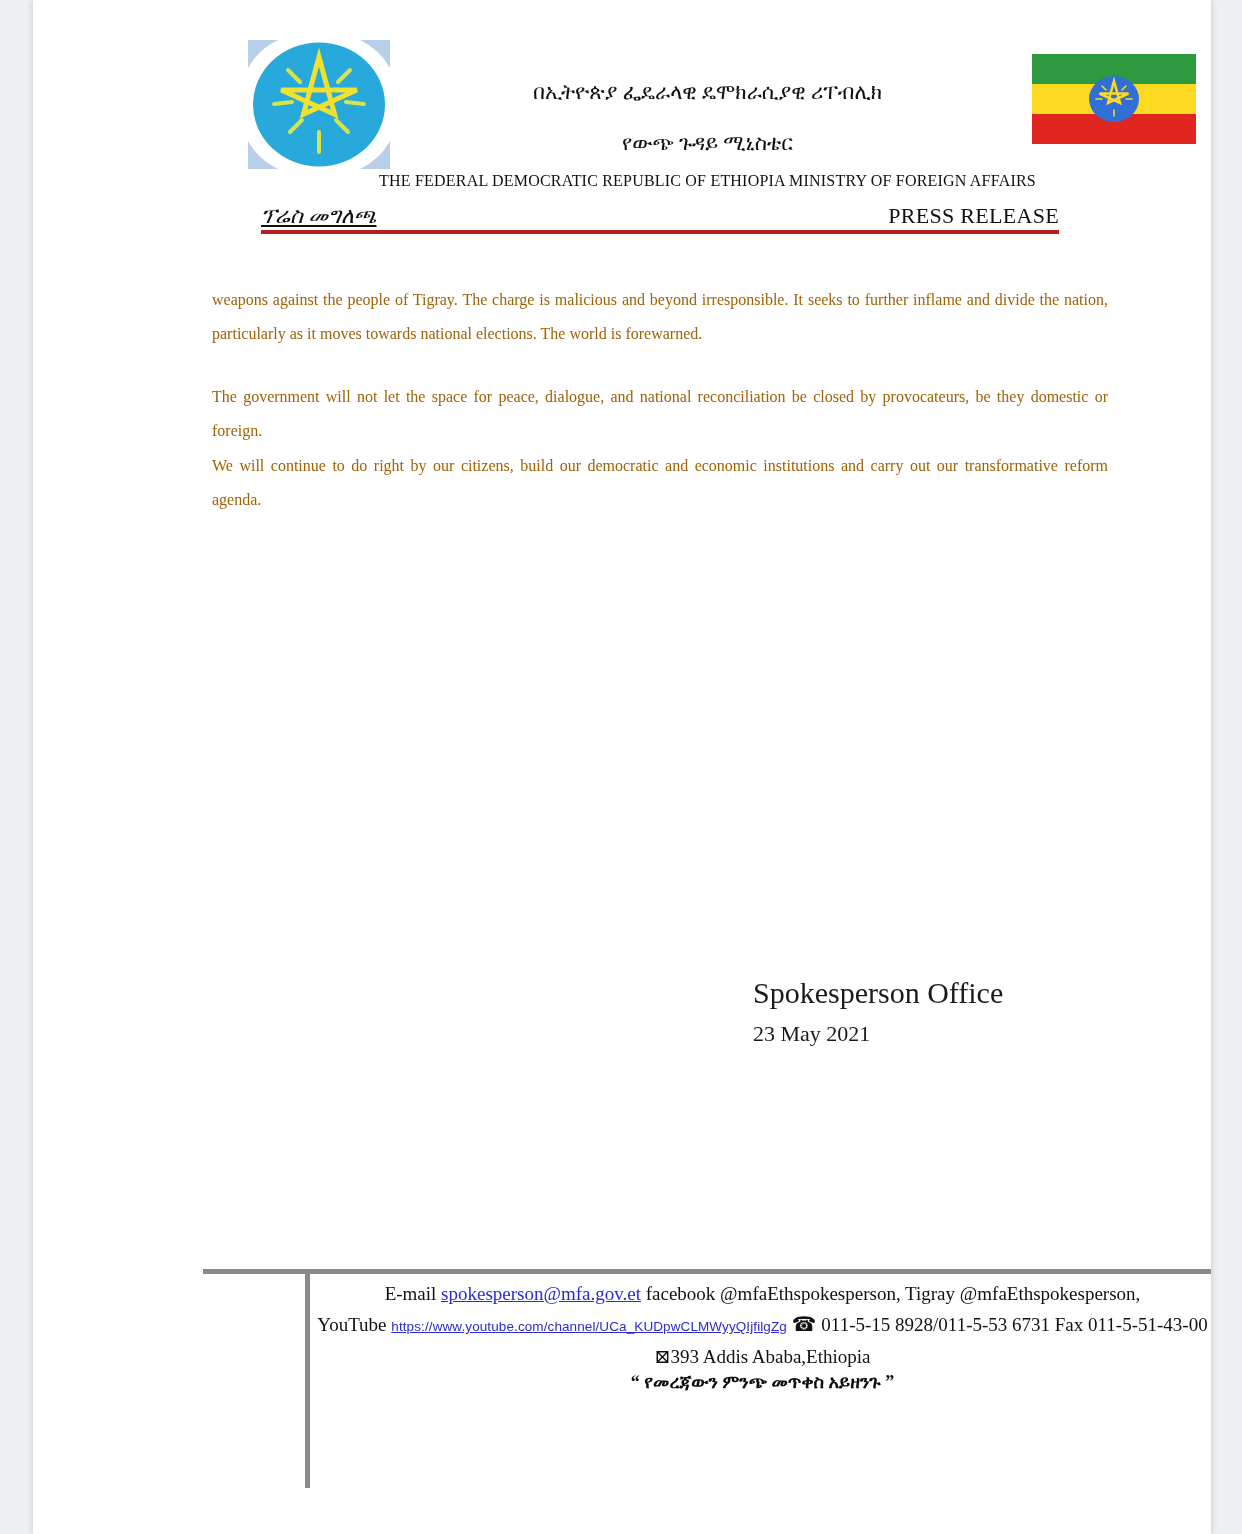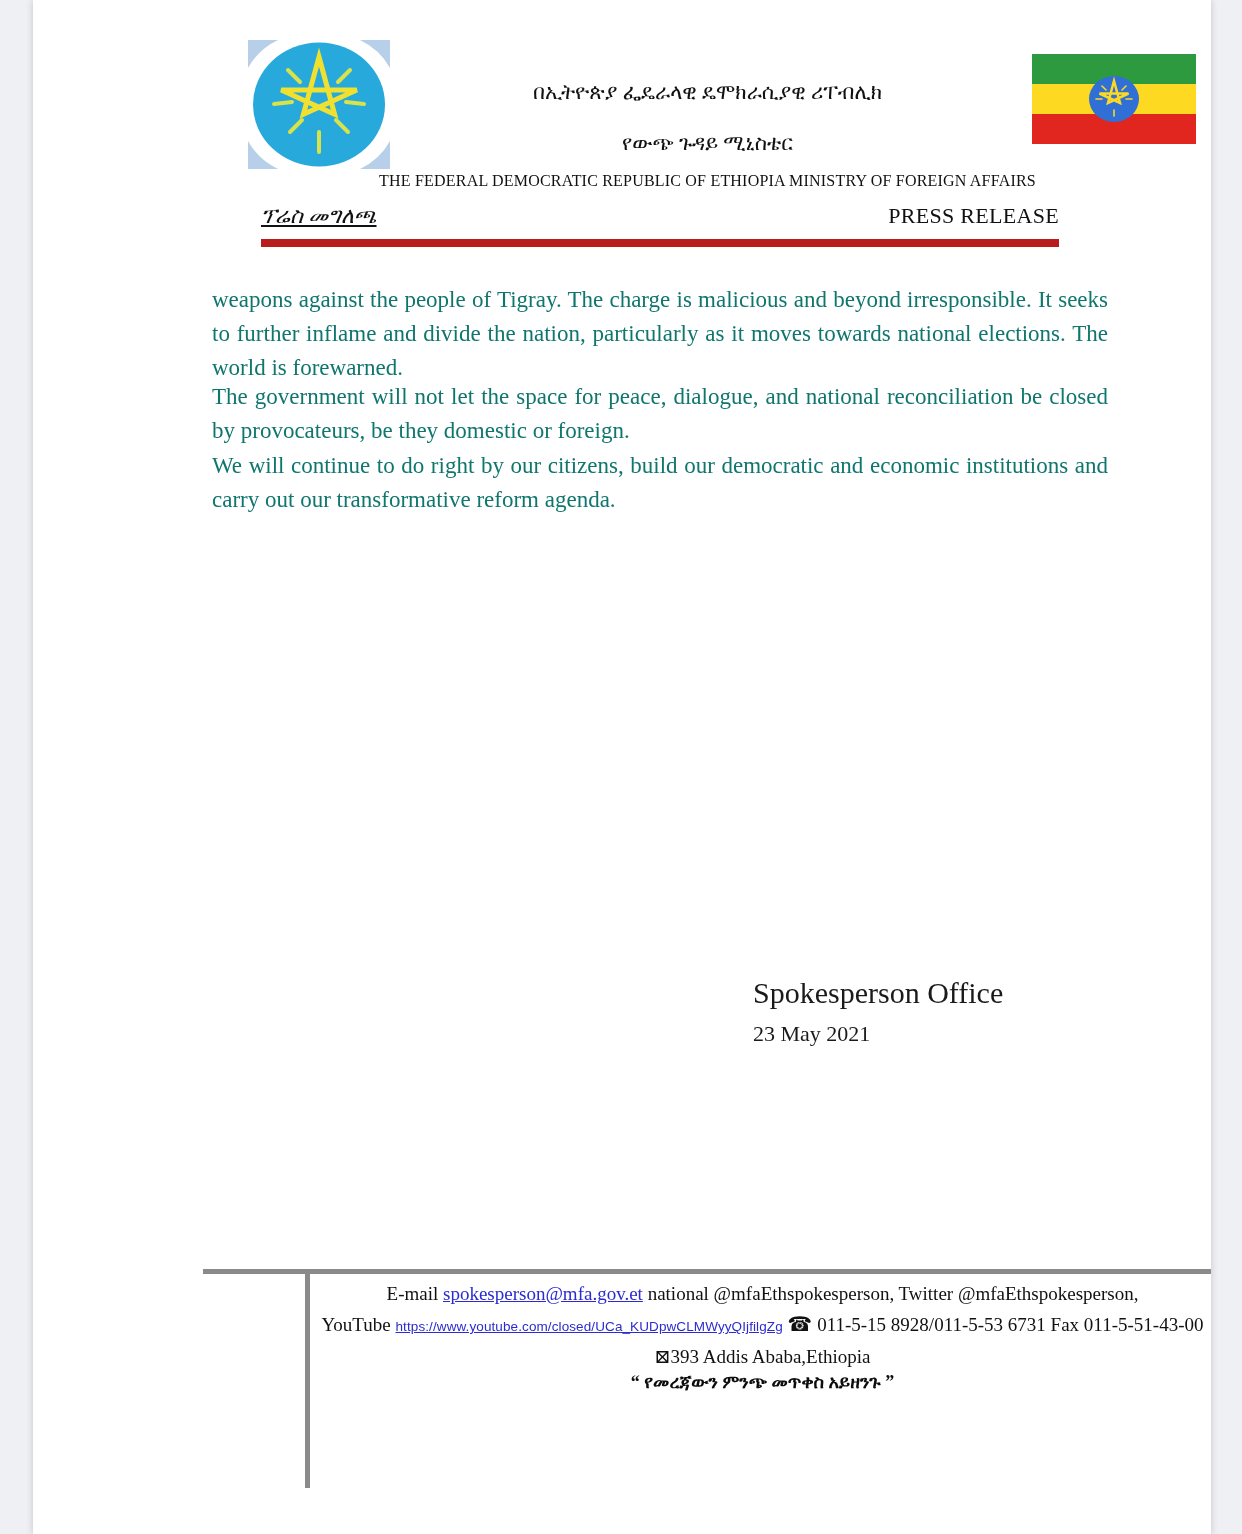--- a/index.html
+++ b/index.html
@@ -22,32 +22,32 @@
   .emblem { left: 215px; top: 40px; width: 142px; height: 129px; }
   .flag   { left: 999px; top: 54px; width: 164px; height: 90px; }
   .center-col { left: 179px; width: 895px; text-align: center; color: #111; margin-left: 48px; }
   .am-line1 { top: 80px;  font-size: 21px; }
   .am-line2 { top: 131px; font-size: 21px; }
   .doc-title { top: 172px; font-size: 16px; letter-spacing: 0.2px; white-space: nowrap; }
 
   .press-row {
     left: 228px; top: 203px; width: 798px;
     display: flex; justify-content: space-between; align-items: flex-end;
-    border-bottom: 8px solid #b91c1c;
-    padding-bottom: 10px;
+    border-bottom: 4px solid #b91c1c;
+    padding-bottom: 1px;
     font-size: 22px; color: #111;
   }
   .press-am { text-decoration: underline; font-style: italic; }
   .press-en { letter-spacing: 0.3px; margin-left: 24px; }
 
   
   .para {
     left: 179px; width: 896px;
-    font-size: 23px; line-height: 34px;
-    text-align: justify; color: #0f766e;
+    font-size: 16px; line-height: 34px;
+    text-align: justify; color: #a16207;
   }
   .p1 { top: 283px; }
   .p2 { top: 380px; }
   .p3 { top: 449px; }
 
   
   .sig-office { left: 720px; top: 976px;  font-size: 30px; color: #1a1a1a; }
   .sig-date   { left: 720px; top: 1021px; font-size: 22px; color: #1a1a1a; }
 
   
@@ -128,25 +128,25 @@
   <div class="abs sig-office">Spokesperson Office</div>
   <div class="abs sig-date">23 May 2021</div>
 
   <div class="abs footer-hline"></div>
   <div class="abs footer-vline"></div>
 
   <div class="abs footer-text">
     <div>
       <span>E-mail</span>
       <a href="#">spokesperson@mfa.gov.et</a>
-      <span>national @mfaEthspokesperson, Twitter @mfaEthspokesperson,</span>
+      <span>facebook @mfaEthspokesperson, Tigray @mfaEthspokesperson,</span>
     </div>
     <div>
       <span>YouTube</span>
-      <a href="#" class="yt-url">https://www.youtube.com/closed/UCa_KUDpwCLMWyyQIjfilgZg</a>
+      <a href="#" class="yt-url">https://www.youtube.com/channel/UCa_KUDpwCLMWyyQIjfilgZg</a>
       <span class="phone-glyph">☎</span>
       <span>011-5-15 8928/011-5-53 6731 Fax 011-5-51-43-00</span>
     </div>
     <div>
       <span class="env-glyph">⊠</span><span>393 Addis Ababa,Ethiopia</span>
     </div>
   </div>
 
   <div class="abs footer-quote">“ የመረጃውን ምንጭ መጥቀስ አይዘንጉ ”</div>
 

